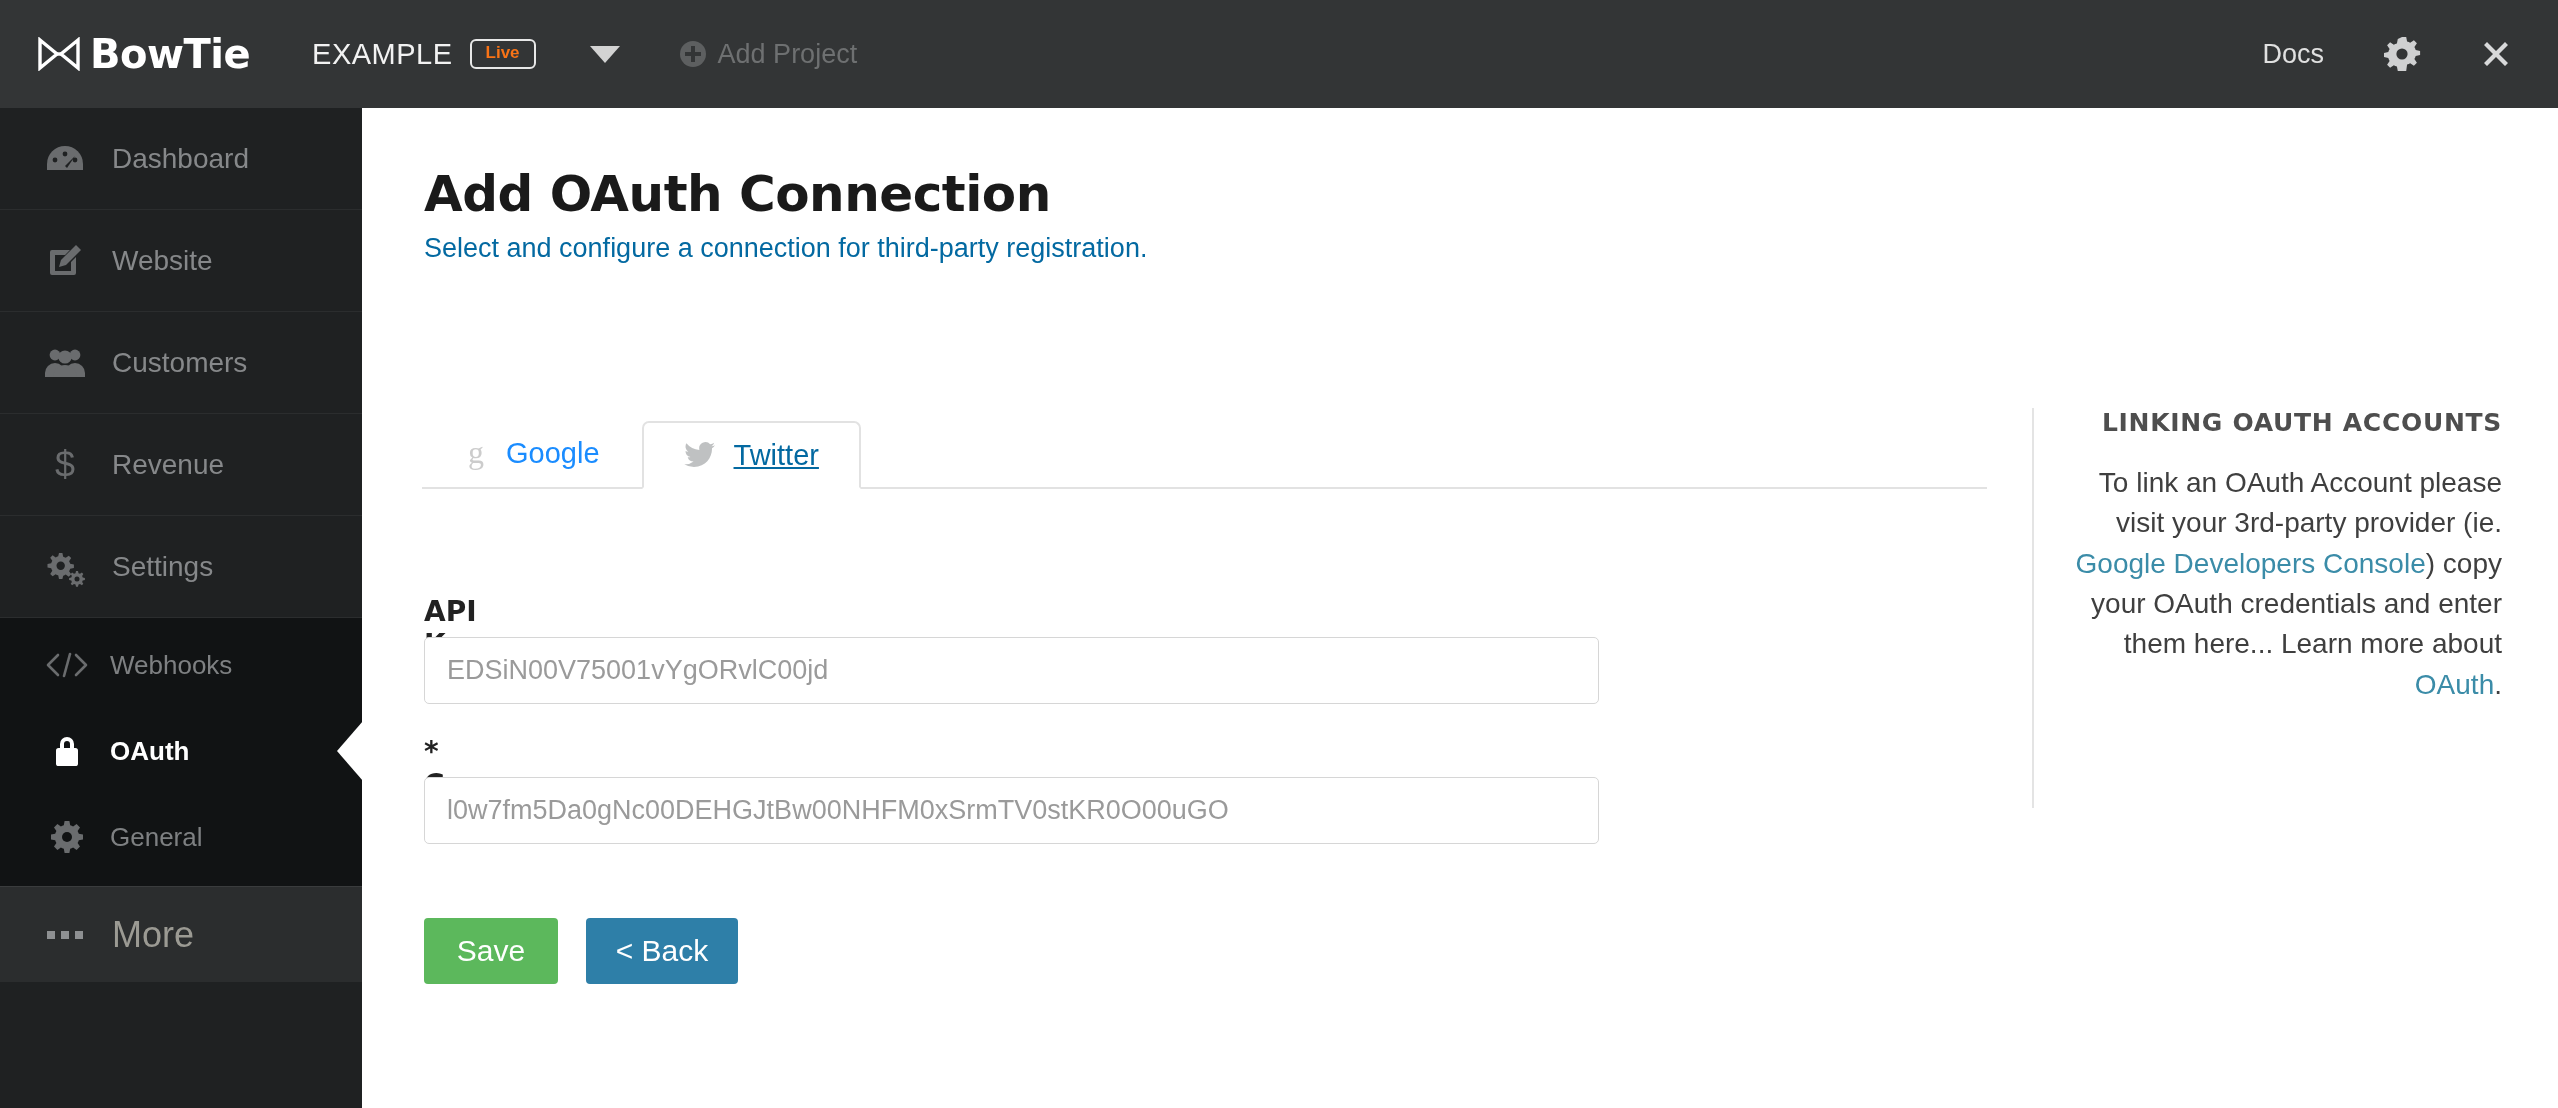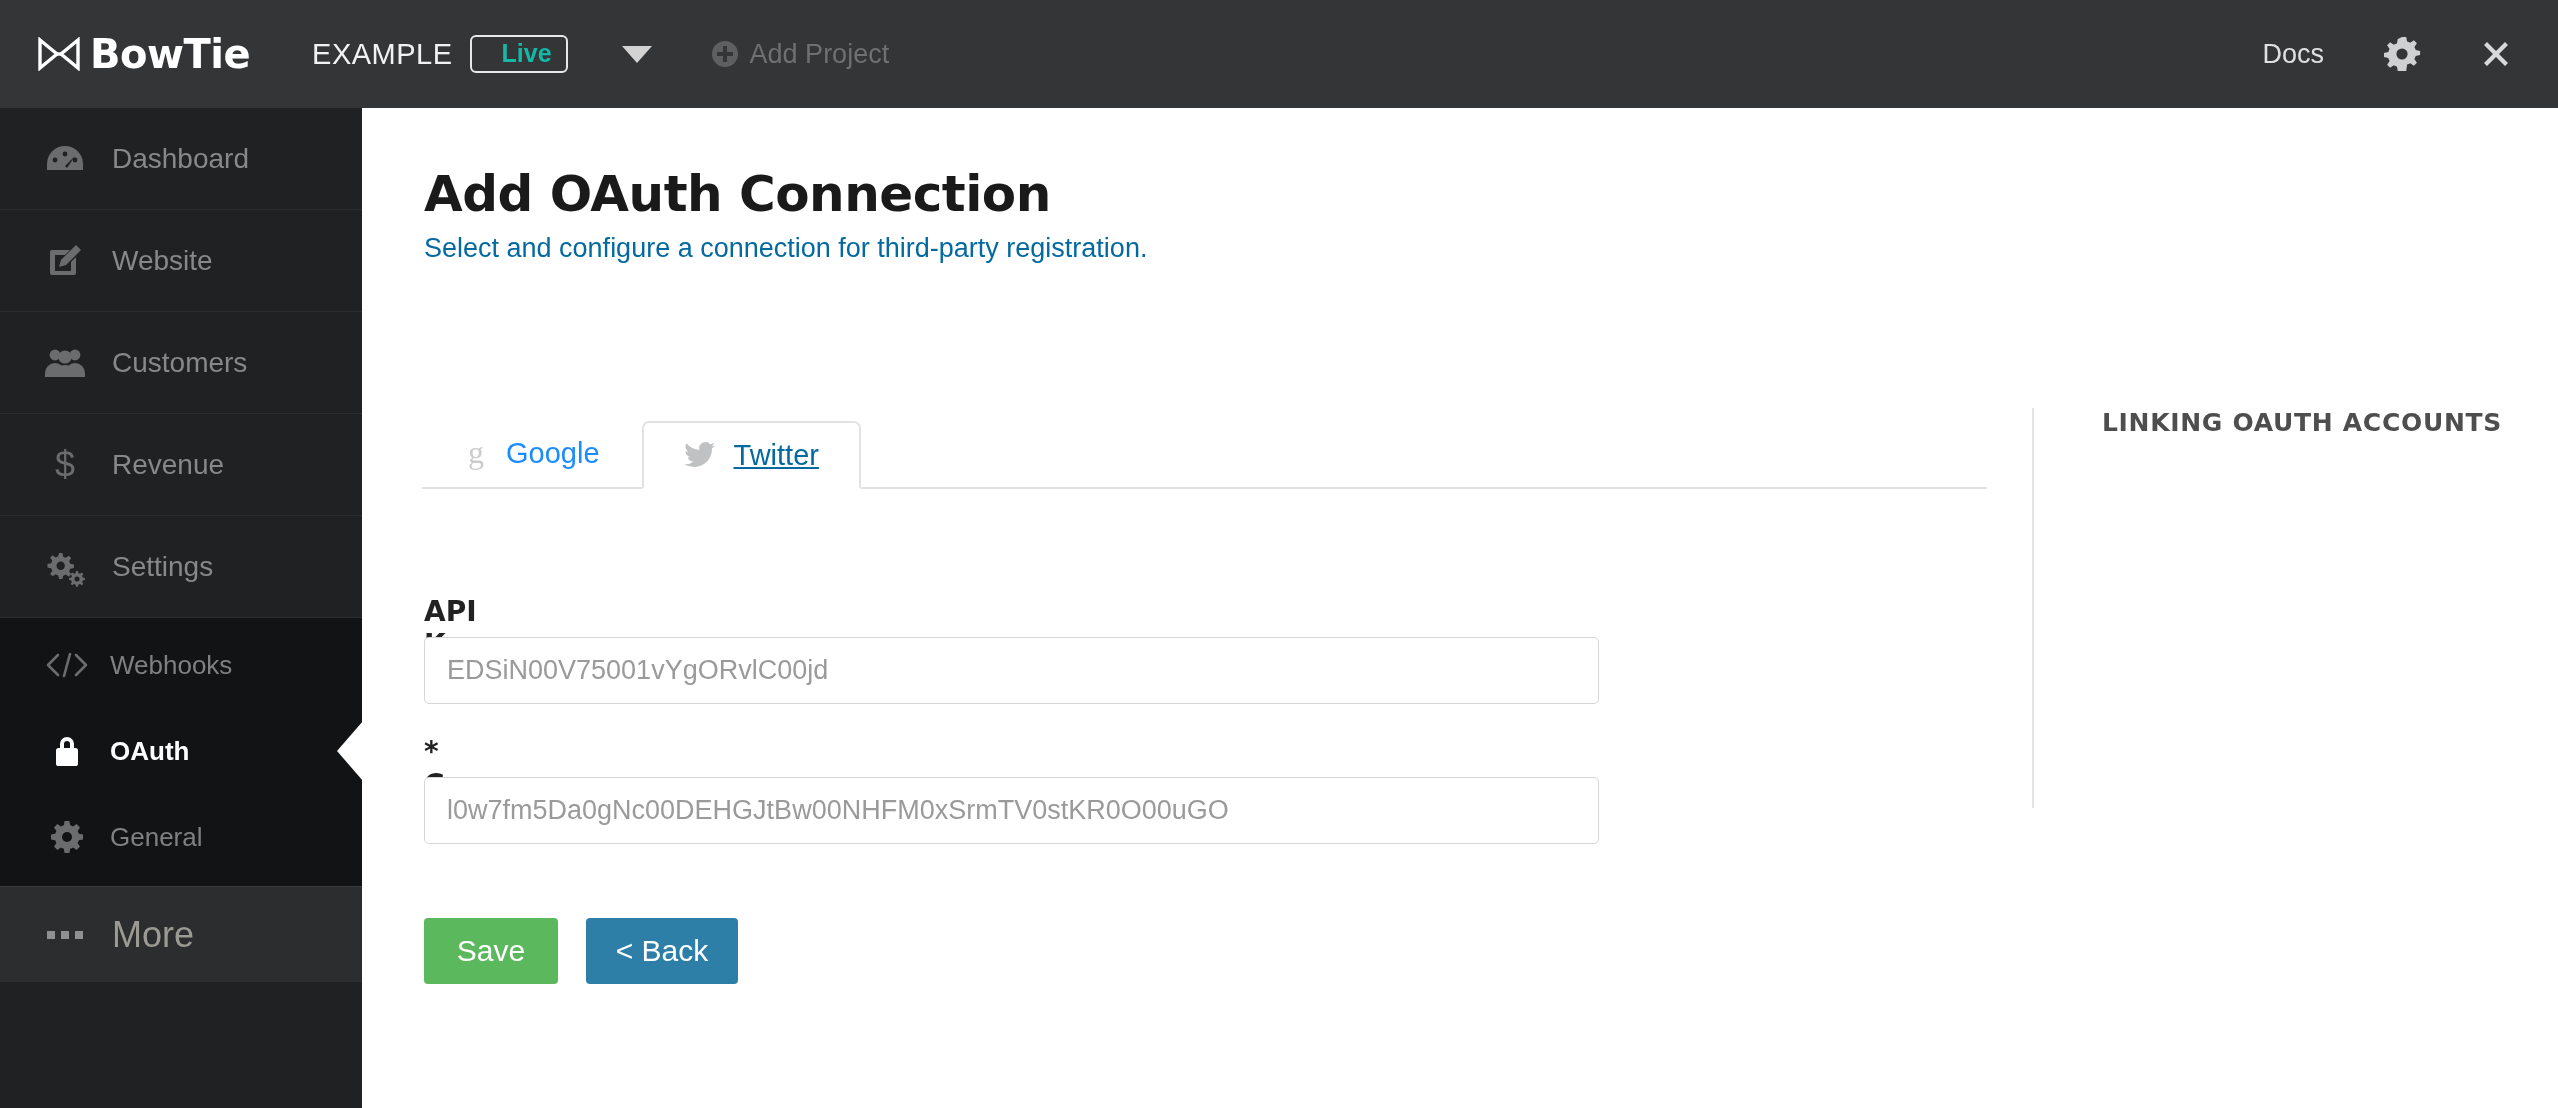--- a/index.html
+++ b/index.html
@@ -41,24 +41,24 @@
   .project-name {
     color: #f2f2f2;
     font-size: 29px;
     letter-spacing: 0.5px;
     font-weight: 400;
   }
   .live-badge {
     margin-left: 17px;
     border: 2px solid #e8e8e8;
     border-radius: 6px;
-    color: #14b8a6;
-    font-size: 25px;
+    color: #f97316;
+    font-size: 17px;
     font-weight: bold;
-    padding: 3px 14px 5px 30px;
+    padding: 3px 14px 5px 14px;
     line-height: 1.05;
   }
   .proj-caret {
     margin-left: 54px;
     width: 0; height: 0;
     border-left: 15px solid transparent;
     border-right: 15px solid transparent;
     border-top: 17px solid #d3d3d3;
   }
   .add-project {
@@ -447,14 +447,17 @@
 
     <div class="field-label" style="left:62px; top:627px;">* Consumer Secret</div>
     <input class="text-input" style="left: 62px; top: 669px;" type="text" placeholder="l0w7fm5Da0gNc00DEHGJtBw00NHFM0xSrmTV0stKR0O00uGO">
 
     <button class="btn btn-save" style="left:62px; top:810px;">Save</button>
     <button class="btn btn-back" style="left:224px; top:810px;">&lt; Back</button>
   </div>
 
   <div class="help-panel">
     <div class="help-title">LINKING OAUTH ACCOUNTS</div>
+    <div class="help-body">
+      <span>To link an OAuth Account please visit your 3rd-party provider (ie. </span><a href="#">Google Developers Console</a><span>) copy your OAuth credentials and enter them here... Learn more about </span><a href="#">OAuth</a><span>.</span>
+    </div>
   </div>
 </div>
 
 </body></html>

